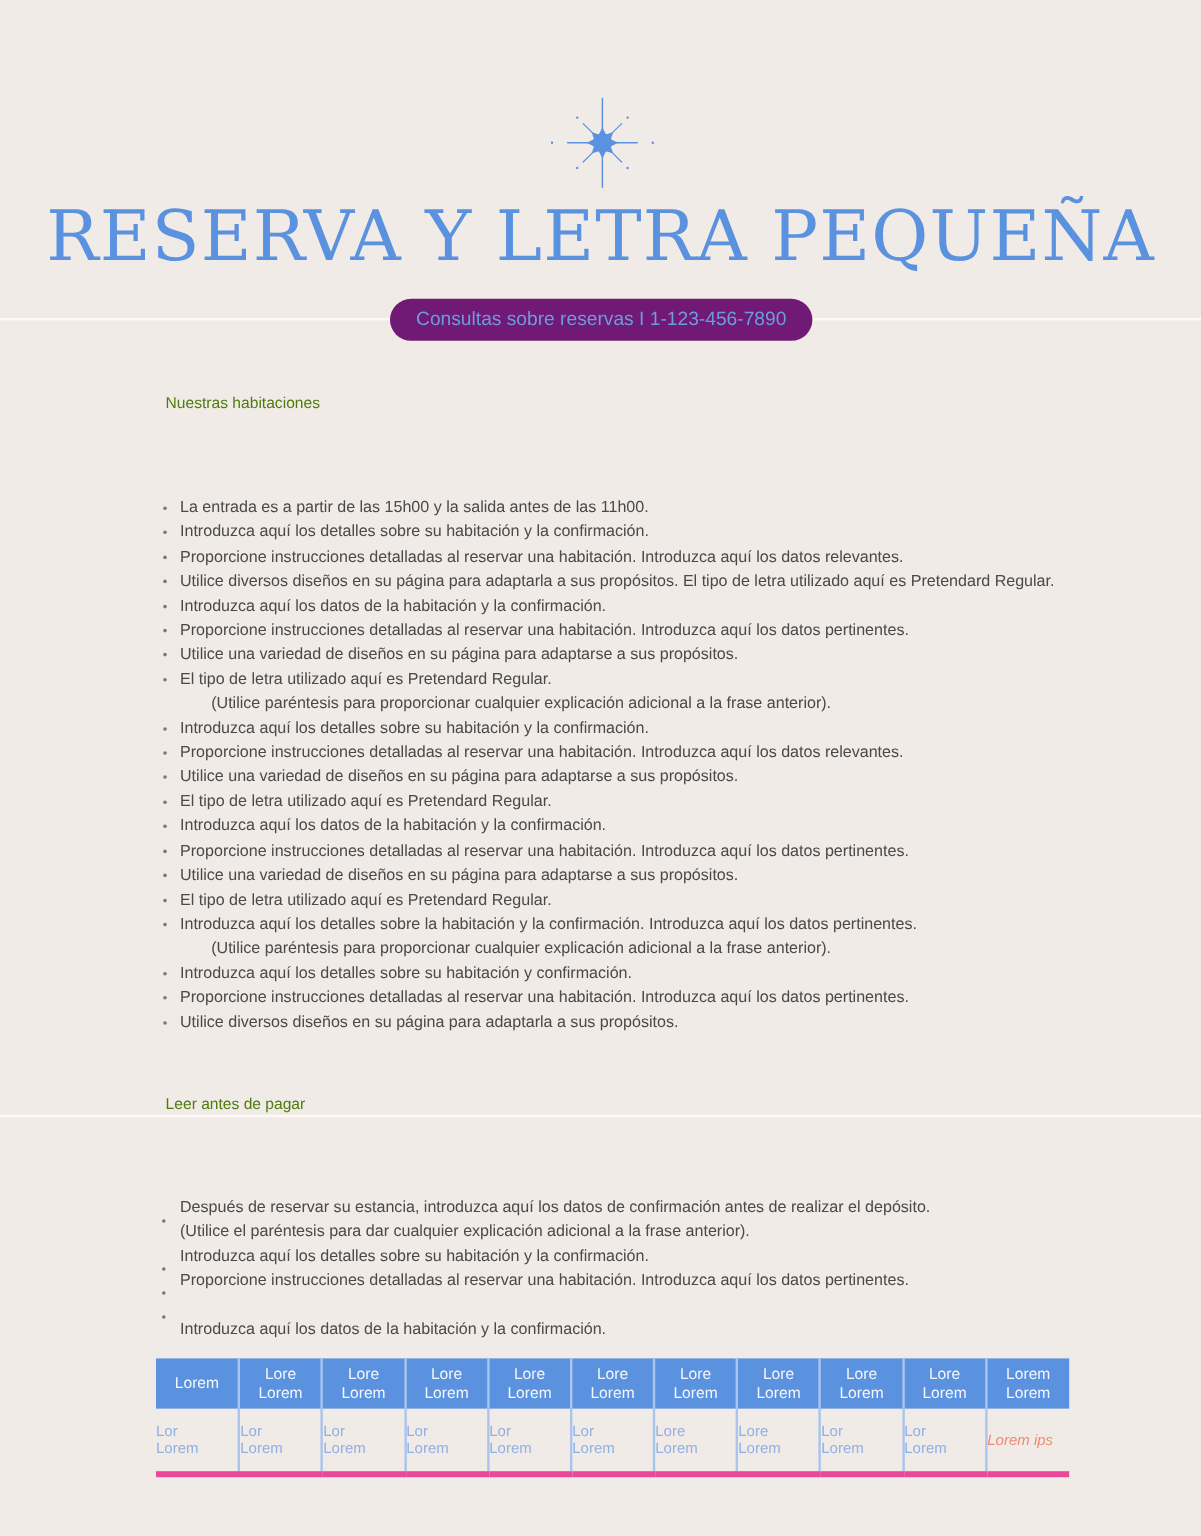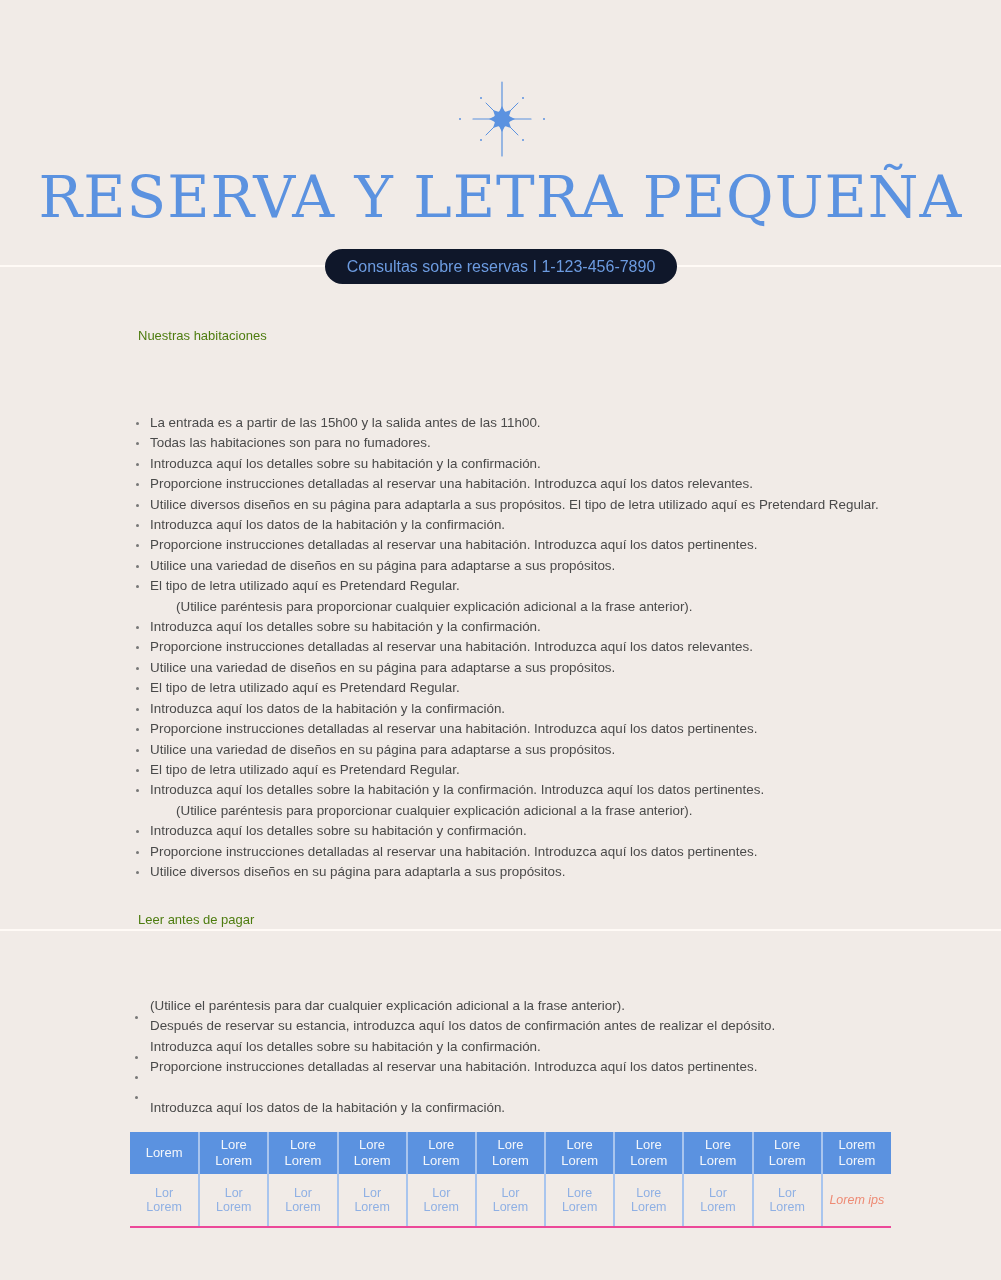--- a/index.html
+++ b/index.html
@@ -12,21 +12,21 @@
   }
   .star { position: absolute; left: 459px; top: 78px; width: 86px; height: 82px; }
   .title {
     position: absolute; left: 0; top: 163px; width: 1001px; text-align: center;
     font-family: "DejaVu Serif", serif; font-size: 58px; color: #5b92e0;
     letter-spacing: 1px; margin: 0; font-weight: normal;
   }
   .hline { position: absolute; height: 2px; background: #fffaf6; }
   .pill {
     position: absolute; left: 325px; top: 249px; width: 352px; height: 35px;
-    background: #0f172a; border-radius: 18px; text-align: center;
+    background: #701a75; border-radius: 18px; text-align: center;
     line-height: 35px; font-size: 16px; color: #6c9be0;
   }
   .h2 {
     position: absolute; left: 138px; font-size: 13px; color: #4d7c0f; margin: 0; font-weight: normal;
   }
   ul.list {
     position: absolute; left: 150px; top: 413px; margin: 0; padding: 0; list-style: none;
     font-size: 13.4px; line-height: 20.4px; color: #4a4a4a;
   }
   ul.list li { position: relative; white-space: nowrap; }
@@ -43,22 +43,22 @@
   table.grid {
     position: absolute; left: 130px; top: 1132px; border-collapse: collapse; width: 761px;
     table-layout: fixed;
   }
   table.grid th {
     background: #5b92e0; color: #f3f6fb; font-weight: normal; font-size: 13px; line-height: 16px;
     height: 42px; border-right: 2px solid #a9c5ee; padding: 0;
   }
   table.grid th:last-child { border-right: none; }
   table.grid td {
-    background: #f1ebe7; color: #8fb0e4; font-size: 12.5px; line-height: 14px; text-align: center;
-    height: 52px; border-right: 2px solid #a9c5ee; border-bottom: 2px solid #ec4899; padding: 0;
+    background: #f1ebe7; color: #8fb0e4; font-size: 12.5px; line-height: 14px; 
+    height: 52px; border-right: 2px solid #a9c5ee; border-bottom: 5px solid #ec4899; padding: 0;
   }
   table.grid td:last-child { border-right: none; font-style: italic; }
   td.accent { color: #ee8a74 !important; }
 </style>
 </head>
 <body>
 
 <svg class="star" viewBox="0 0 86 82">
   <g stroke="#5b92e0" stroke-linecap="round">
     <line x1="43" y1="4" x2="43" y2="78" stroke-width="1.2"></line>
@@ -83,21 +83,20 @@
 <h1 class="title">RESERVA Y LETRA PEQUEÑA</h1>
 
 <div class="hline" style="left:0;top:265px;width:330px;"></div>
 <div class="hline" style="left:672px;top:265px;width:329px;"></div>
 <div class="pill">Consultas sobre reservas I 1-123-456-7890</div>
 
 <h2 class="h2" style="top:328px;">Nuestras habitaciones</h2>
 
 <ul class="list">
   <li><span>La entrada es a partir de las 15h00 y la salida antes de las 11h00.</span></li>
-  <li><span>Todas las habitaciones son para no fumadores.</span></li>
   <li><span>Introduzca aquí los detalles sobre su habitación y la confirmación.</span></li>
   <li><span>Proporcione instrucciones detalladas al reservar una habitación. Introduzca aquí los datos relevantes.</span></li>
   <li><span>Utilice diversos diseños en su página para adaptarla a sus propósitos. El tipo de letra utilizado aquí es Pretendard Regular.</span></li>
   <li><span>Introduzca aquí los datos de la habitación y la confirmación.</span></li>
   <li><span>Proporcione instrucciones detalladas al reservar una habitación. Introduzca aquí los datos pertinentes.</span></li>
   <li><span>Utilice una variedad de diseños en su página para adaptarse a sus propósitos.</span></li>
   <li><span>El tipo de letra utilizado aquí es Pretendard Regular.</span><span class="sub">(Utilice paréntesis para proporcionar cualquier explicación adicional a la frase anterior).</span></li>
   <li><span>Introduzca aquí los detalles sobre su habitación y la confirmación.</span></li>
   <li><span>Proporcione instrucciones detalladas al reservar una habitación. Introduzca aquí los datos relevantes.</span></li>
   <li><span>Utilice una variedad de diseños en su página para adaptarse a sus propósitos.</span></li>
@@ -115,22 +114,22 @@
 <div class="hline" style="left:0;top:929px;width:1001px;"></div>
 
 <h2 class="h2" style="top:912px;">Leer antes de pagar</h2>
 
 <div class="dot" style="left:135px;top:1016px;"></div>
 <div class="dot" style="left:135px;top:1056px;"></div>
 <div class="dot" style="left:135px;top:1076px;"></div>
 <div class="dot" style="left:135px;top:1096px;"></div>
 
 <div class="pay">
+  <div>Después de reservar su estancia, introduzca aquí los datos de confirmación antes de realizar el depósito.</div>
   <div>(Utilice el paréntesis para dar cualquier explicación adicional a la frase anterior).</div>
-  <div>Después de reservar su estancia, introduzca aquí los datos de confirmación antes de realizar el depósito.</div>
   <div>Introduzca aquí los detalles sobre su habitación y la confirmación.</div>
   <div>Proporcione instrucciones detalladas al reservar una habitación. Introduzca aquí los datos pertinentes.</div>
   <div style="height:20.4px;"></div>
   <div>Introduzca aquí los datos de la habitación y la confirmación.</div>
 </div>
 
 <table class="grid">
   <tbody>
       <tr>
     <th>

